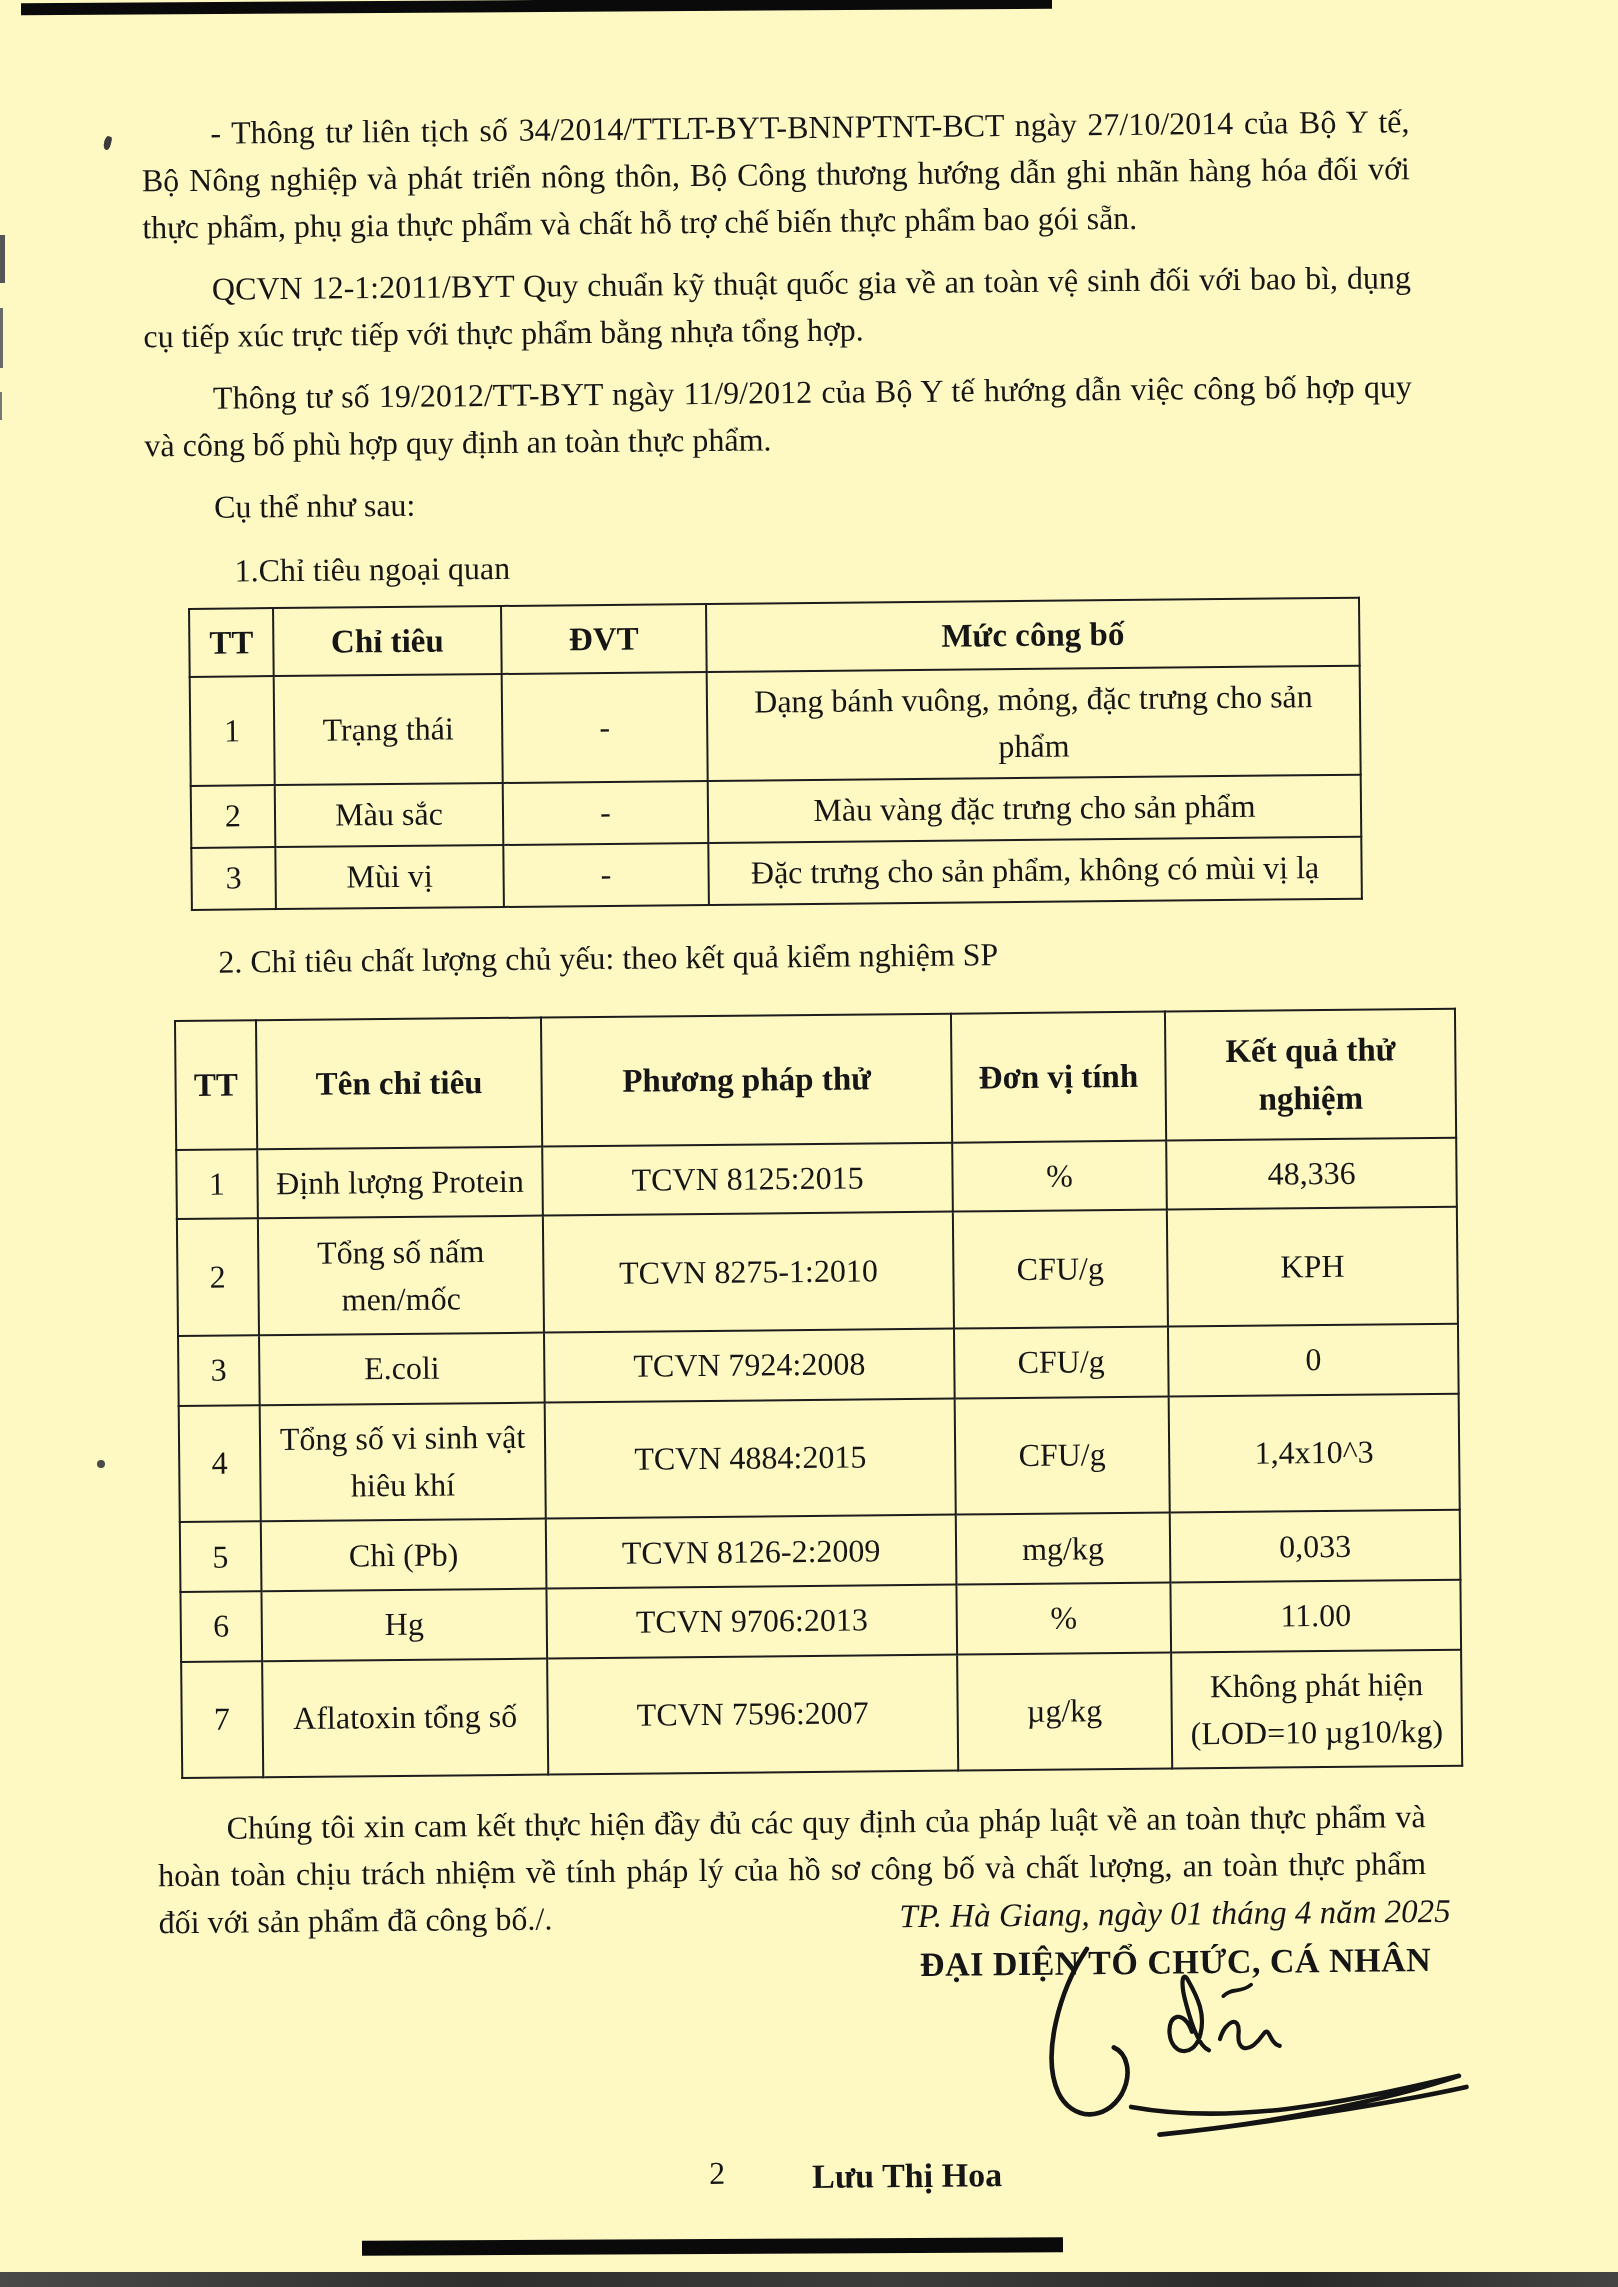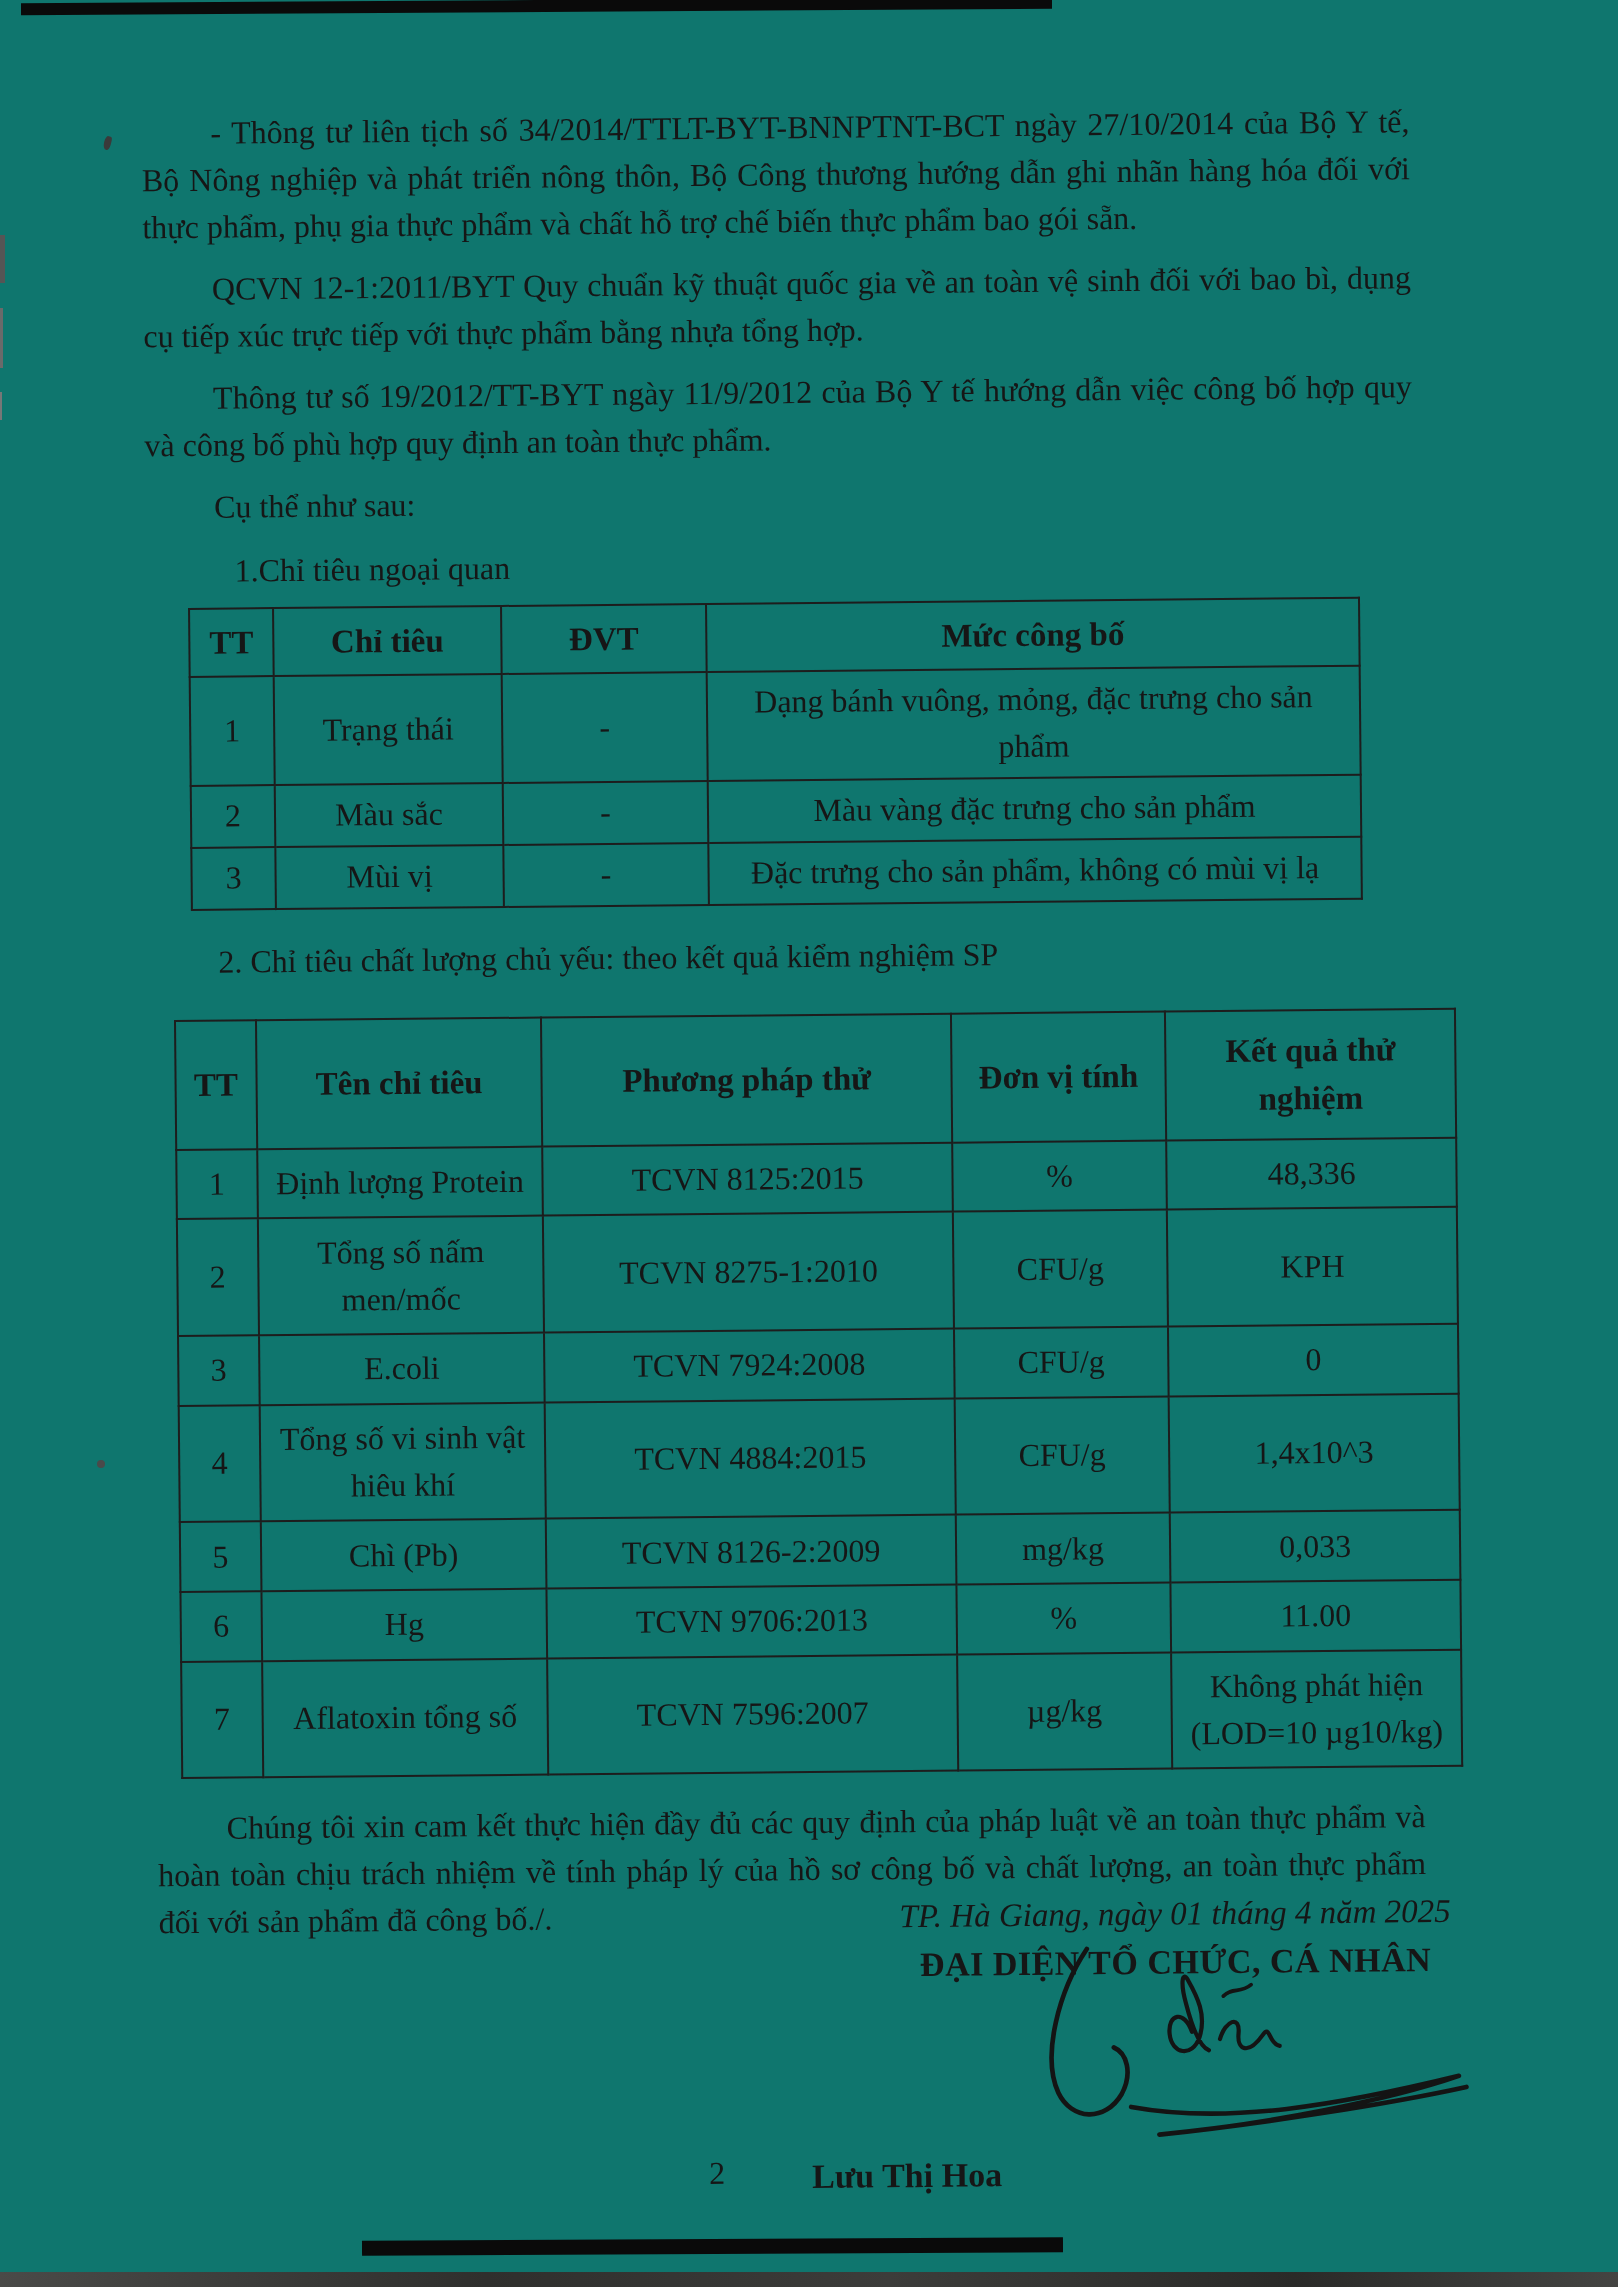--- a/index.html
+++ b/index.html
@@ -1,18 +1,18 @@
 <!DOCTYPE html>
 <html style="font-size:15px"><head>
 <meta charset="utf-8">
 <style>
   html,body { margin:0; padding:0; background:#e8e8e8; }
   .page {
     position:relative; width:1618px; height:2288px;
-    background:#0f766e; overflow:hidden;
+    background:#fef9c3; overflow:hidden;
     font-family:"Liberation Serif", serif; color:#161616;
   }
   .sheet { position:absolute; inset:0; transform:rotate(-0.55deg); transform-origin:50% 40%; }
   .content { padding:104px 201px 0 149px; font-size:32px; line-height:1.47; }
 
   p.para { margin:0 0 15px 0; text-align:justify; text-indent:69px; }
   p.tight { margin-bottom:5.6px; }
 
   .heading-plain { margin:17px 0 9.3px 0; text-indent:89px; }
   .heading-plain2 { margin:28px 0 0 0; text-indent:69px; }

